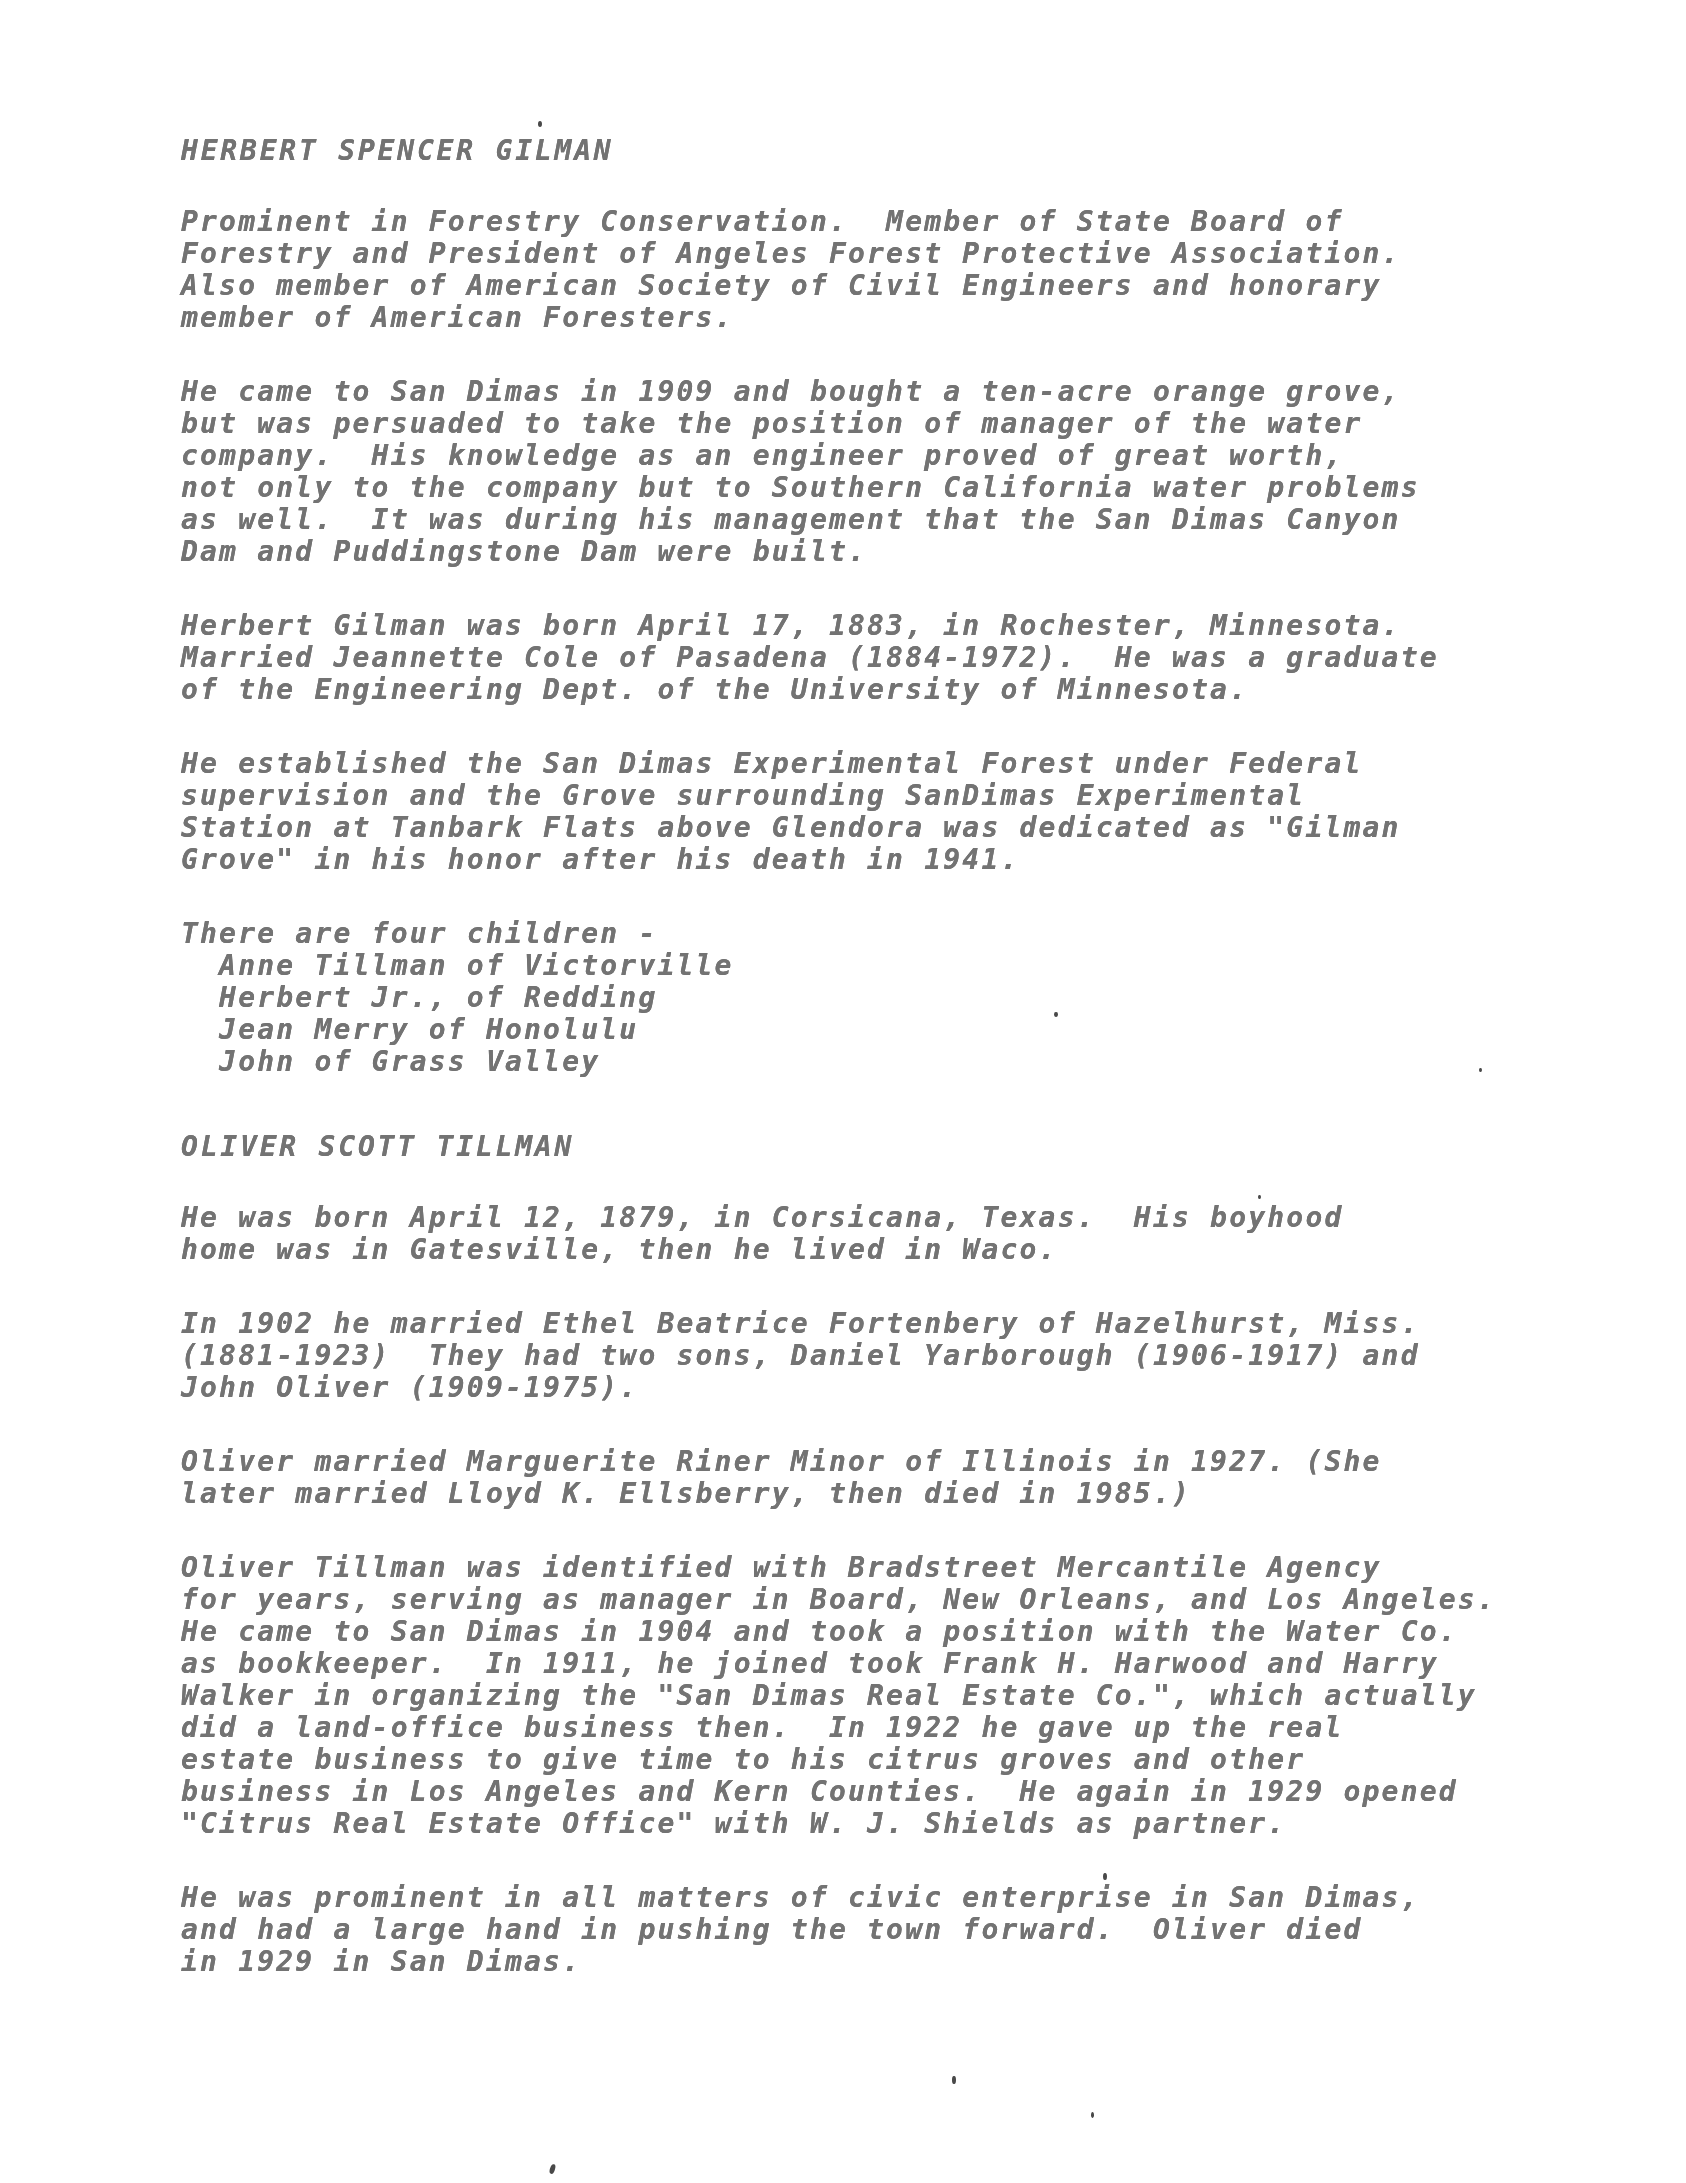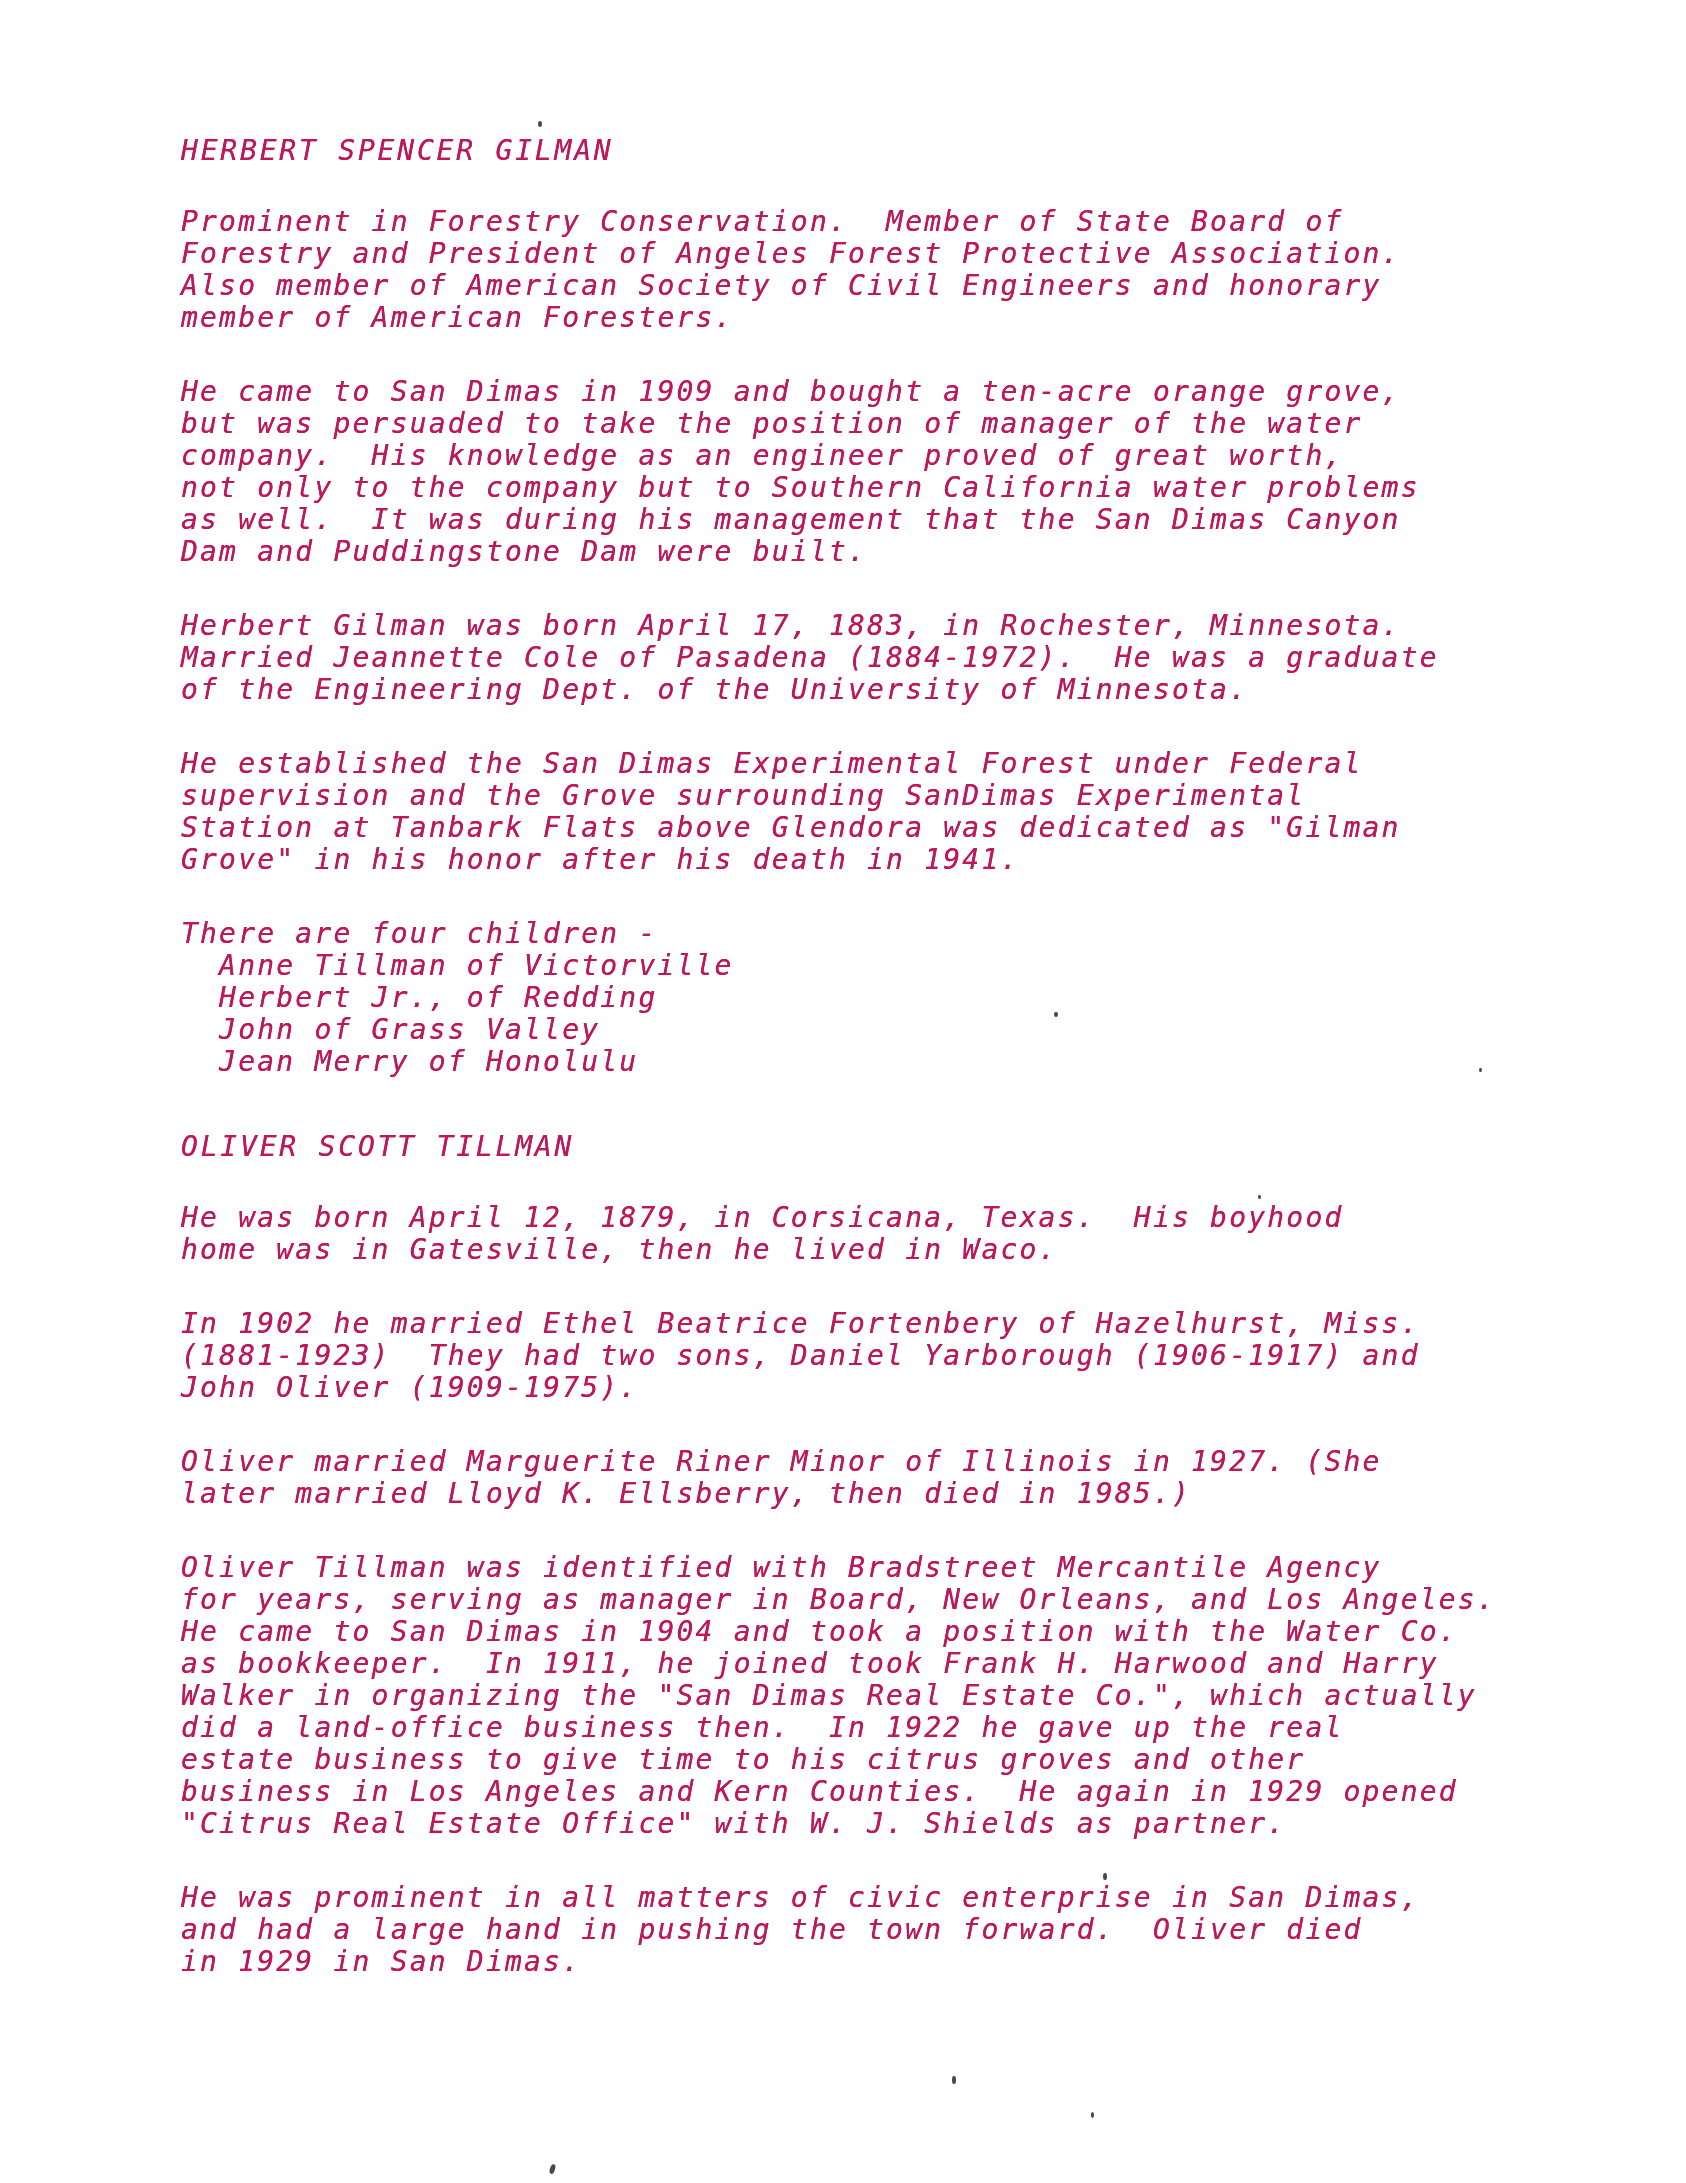--- a/index.html
+++ b/index.html
@@ -48,21 +48,21 @@
     position: absolute;
     background: #1c1c1c;
     border-radius: 50%;
     opacity: 0.8;
   }
 </style>
 </head>
 <body>
 
 <div class="page">
-  <div class="content" id="doc-content" style="color: #be185d;">
+  <div class="content" id="doc-content" style="color: #737373; font-weight: bold;">
       <div class="section section-1">
         <div class="heading">HERBERT SPENCER GILMAN</div>
         <div class="paragraph">
           <div class="line">Prominent in Forestry Conservation.  Member of State Board of</div>
           <div class="line">Forestry and President of Angeles Forest Protective Association.</div>
           <div class="line">Also member of American Society of Civil Engineers and honorary</div>
           <div class="line">member of American Foresters.</div>
         </div>
         <div class="paragraph">
           <div class="line">He came to San Dimas in 1909 and bought a ten-acre orange grove,</div>
@@ -80,22 +80,22 @@
         <div class="paragraph">
           <div class="line">He established the San Dimas Experimental Forest under Federal</div>
           <div class="line">supervision and the Grove surrounding SanDimas Experimental</div>
           <div class="line">Station at Tanbark Flats above Glendora was dedicated as "Gilman</div>
           <div class="line">Grove" in his honor after his death in 1941.</div>
         </div>
         <div class="paragraph">
           <div class="line">There are four children -</div>
           <div class="line">  Anne Tillman of Victorville</div>
           <div class="line">  Herbert Jr., of Redding</div>
+          <div class="line">  Jean Merry of Honolulu</div>
           <div class="line">  John of Grass Valley</div>
-          <div class="line">  Jean Merry of Honolulu</div>
         </div>
       </div>
       <div class="section section-2">
         <div class="heading">OLIVER SCOTT TILLMAN</div>
         <div class="paragraph">
           <div class="line">He was born April 12, 1879, in Corsicana, Texas.  His boyhood</div>
           <div class="line">home was in Gatesville, then he lived in Waco.</div>
         </div>
         <div class="paragraph">
           <div class="line">In 1902 he married Ethel Beatrice Fortenbery of Hazelhurst, Miss.</div>

